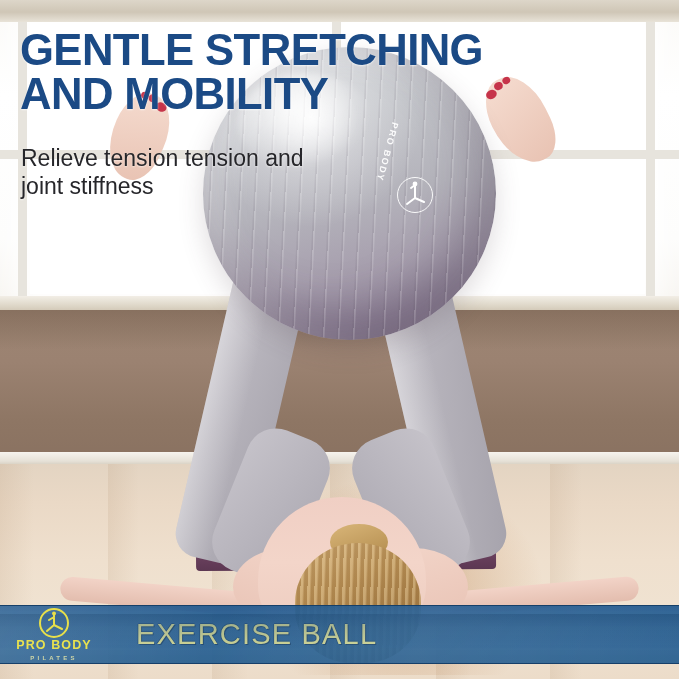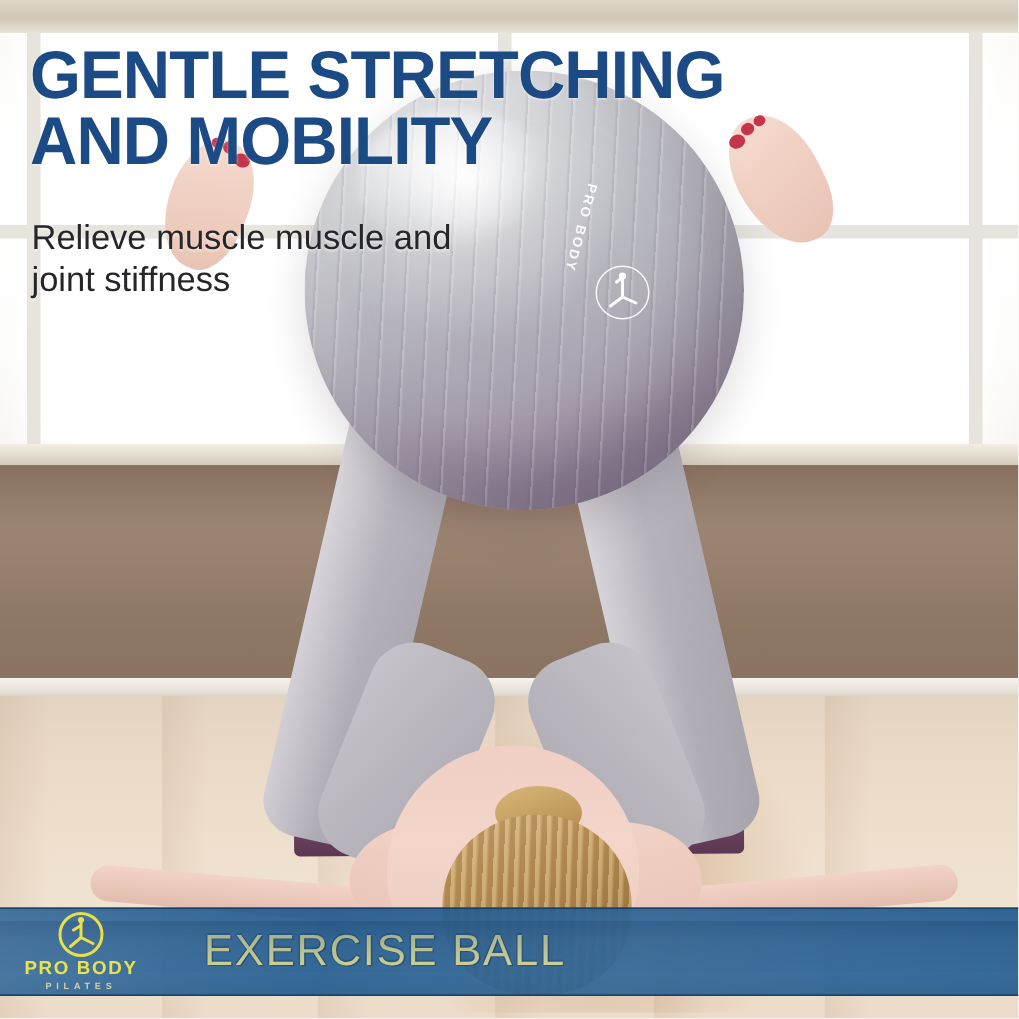--- a/index.html
+++ b/index.html
@@ -350,21 +350,21 @@
             <path d="M17 7 L17 20 M17 20 L9 26 M17 20 L26 24 M17 7 L13 10" stroke="#ffffff" stroke-width="2" fill="none" stroke-linecap="round"></path>
             <circle cx="17" cy="6" r="2.4" fill="#ffffff"></circle>
           </svg>
         </div>
       </div>
     </div>
   </div>
 
   <div class="headline">GENTLE STRETCHING
 AND MOBILITY</div>
-  <div class="subhead">Relieve muscle muscle and
+  <div class="subhead">Relieve tension tension and
 joint stiffness</div>
 
   <div class="banner">
     <div class="banner-mat"></div>
     <div class="banner-sheen"></div>
 
     <div class="logo">
       <div class="logo-mark">
         <div class="logo-circle"></div>
         <svg class="logo-figure" viewBox="0 0 30 30" aria-hidden="true">

